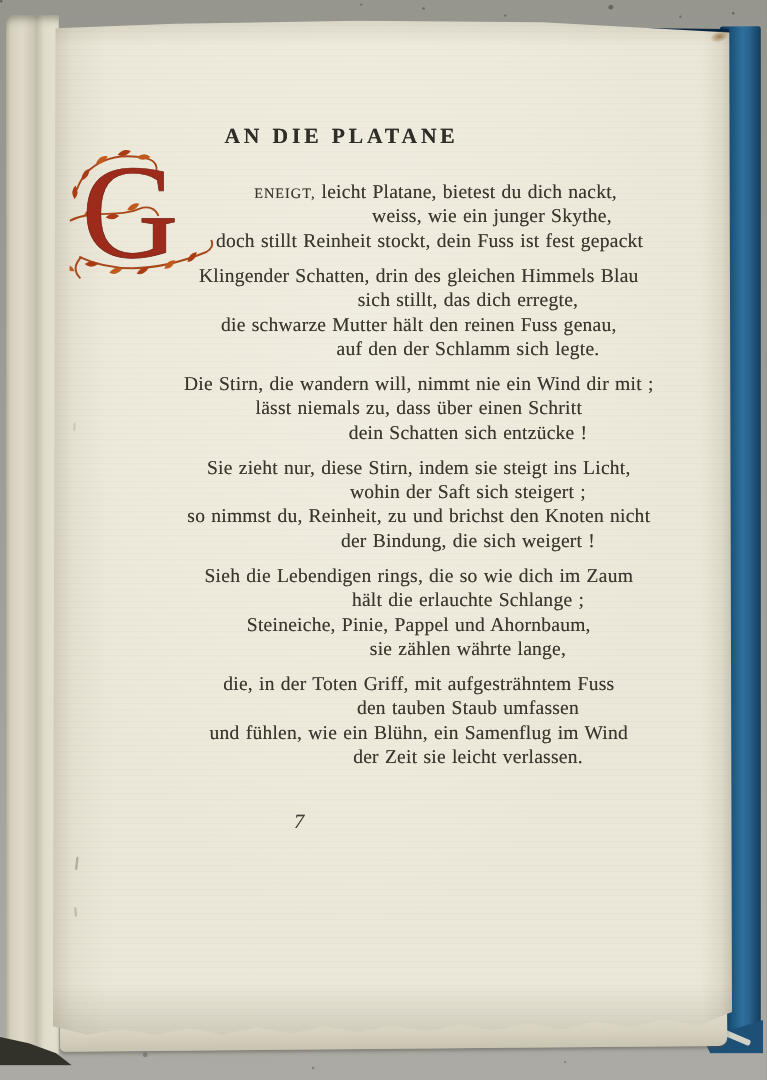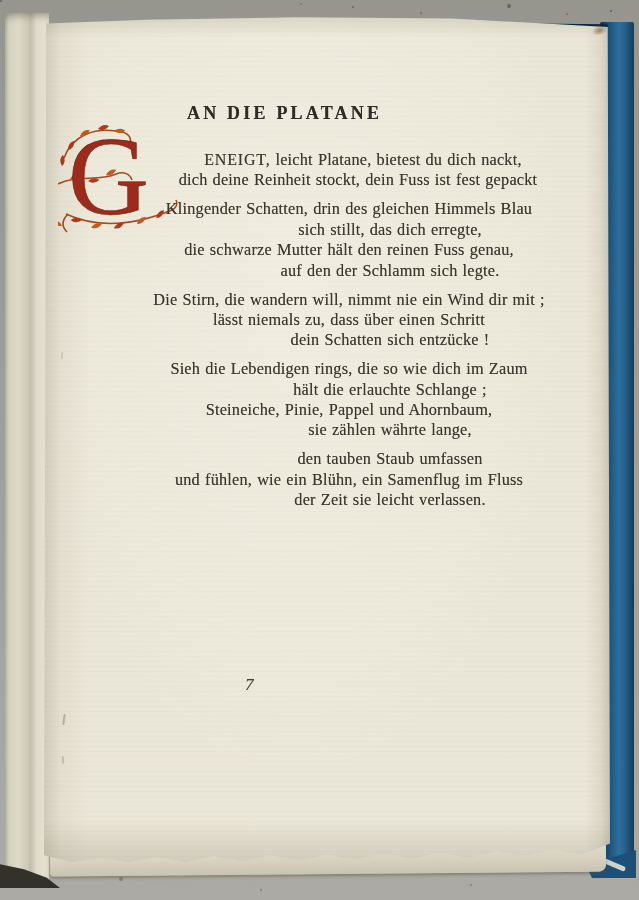--- a/index.html
+++ b/index.html
@@ -84,21 +84,21 @@
     font-size:18px;font-weight:700;letter-spacing:3.2px;color:#2f2d27;
     text-shadow:0 0 .4px rgba(47,45,39,.65);
   }
   .dropcap-svg{position:absolute;left:14px;top:108px;width:122px;height:110px;z-index:2;}
   .poem{position:absolute;left:0;top:134px;width:100%;z-index:3;}
   .line{
     height:20.4px;line-height:20.4px;font-size:16.3px;color:#3a362e;
     letter-spacing:.2px;word-spacing:.8px;white-space:nowrap;
     text-shadow:0 0 .35px rgba(58,54,46,.55);
   }
-  .caps{font-size:16px;letter-spacing:.8px;margin-right:5px;}
+  .caps{font-size:12px;letter-spacing:.8px;margin-right:5px;}
   .ml-flush{margin-left:44px;}
   .ml-indent{margin-left:126px;}
   .ml-s1l1{margin-left:72px;}
   .ml-s1l2{margin-left:166px;}
   .ml-s1l3{margin-left:62px;}
   .ml-s1l4{margin-left:178px;}
   .stanza{margin-top:8.6px;}
   .stanza.first{margin-top:0;}
   .pagenum{
     position:absolute;left:201px;top:659px;font-size:17px;font-style:italic;color:#45413a;
@@ -153,47 +153,55 @@
         <use href="#leaf" fill="#aa3b15" transform="translate(106,86) rotate(148)"></use>
         <use href="#leaf" fill="#c05a1d" transform="translate(4,102) rotate(225)"></use>
       </g>
       <text x="10" y="90" font-family="Liberation Serif, serif" font-size="112" fill="#9c2b1b" stroke="#6f1d10" stroke-width="0.6">G</text>
     </svg>
 
     <div class="poem">
 
       <div class="stanza first">
         <div class="line ml-s1l1"><span class="caps">ENEIGT,</span><span>leicht Platane, bietest du dich nackt,</span></div>
-        <div class="line ml-s1l3">dich deine Reinheit stockt, dein Fuss ist fest gepackt</div>
+        <div class="line ml-s1l2">weiss, wie ein junger Skythe,</div>
+        <div class="line ml-s1l3">doch stillt Reinheit stockt, dein Fuss ist fest gepackt</div>
       </div>
 
       <div class="stanza">
         <div class="line ml-flush">Klingender Schatten, drin des gleichen Himmels Blau</div>
         <div class="line ml-indent">sich stillt, das dich erregte,</div>
         <div class="line ml-flush">die schwarze Mutter hält den reinen Fuss genau,</div>
         <div class="line ml-indent">auf den der Schlamm sich legte.</div>
       </div>
 
       <div class="stanza">
         <div class="line ml-flush">Die Stirn, die wandern will, nimmt nie ein Wind dir mit ;</div>
         <div class="line ml-flush">lässt niemals zu, dass über einen Schritt</div>
         <div class="line ml-indent">dein Schatten sich entzücke !</div>
       </div>
 
+      <div class="stanza">
+        <div class="line ml-flush">Sie zieht nur, diese Stirn, indem sie steigt ins Licht,</div>
+        <div class="line ml-indent">wohin der Saft sich steigert ;</div>
+        <div class="line ml-flush">so nimmst du, Reinheit, zu und brichst den Knoten nicht</div>
+        <div class="line ml-indent">der Bindung, die sich weigert !</div>
+      </div>
 
       <div class="stanza">
         <div class="line ml-flush">Sieh die Lebendigen rings, die so wie dich im Zaum</div>
         <div class="line ml-indent">hält die erlauchte Schlange ;</div>
         <div class="line ml-flush">Steineiche, Pinie, Pappel und Ahornbaum,</div>
         <div class="line ml-indent">sie zählen währte lange,</div>
       </div>
 
       <div class="stanza">
+        <div class="line ml-flush">die, in der Toten Griff, mit aufgesträhntem Fuss</div>
         <div class="line ml-indent">den tauben Staub umfassen</div>
-        <div class="line ml-flush">und fühlen, wie ein Blühn, ein Samenflug im Fluss</div>
+        <div class="line ml-flush">und fühlen, wie ein Blühn, ein Samenflug im Wind</div>
         <div class="line ml-indent">der Zeit sie leicht verlassen.</div>
       </div>
 
     </div>
 
     <div class="pagenum">7</div>
   </div>
 
   <div class="worn-corner"></div>
   <div class="stitch s1"></div>

